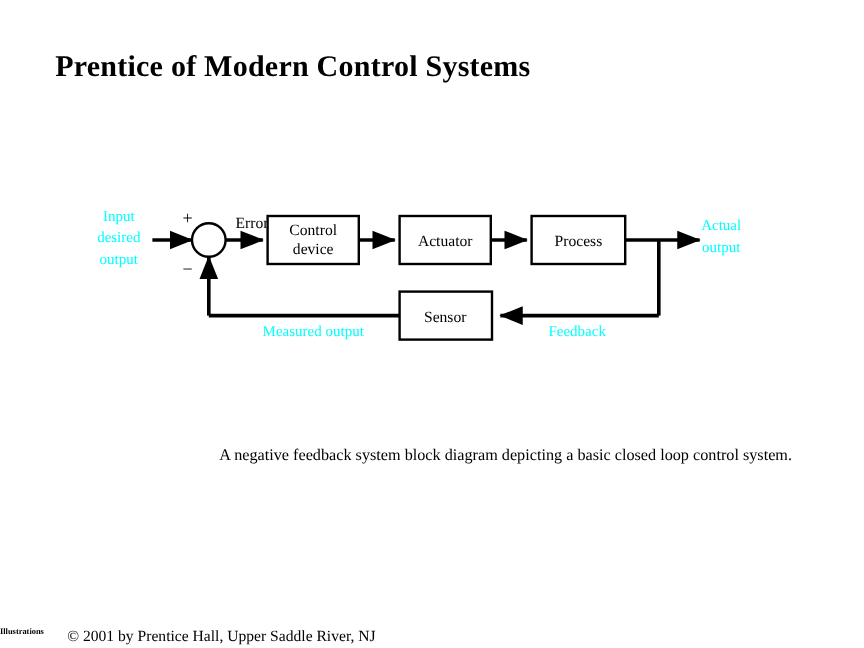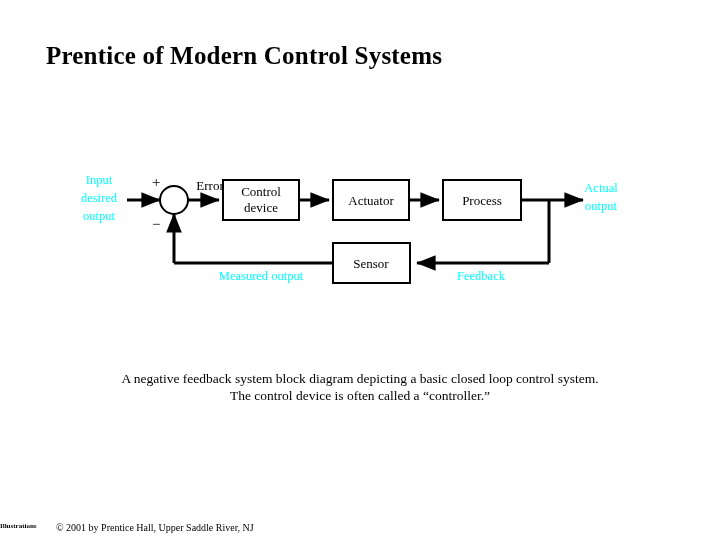--- a/index.html
+++ b/index.html
@@ -44,21 +44,21 @@
   #caption {
     position: absolute;
     left: 60px;
     top: 370px;
     width: 600px;
     text-align: center;
     font-size: 13.5px;
     line-height: 17px;
     color: #000000;
   }
-  #caption .cap-line { display: block; white-space: nowrap; }
+  #caption .cap-line { display: block; white-space: nowrap; text-align: right; }
 
   
   #footer {
     position: absolute;
     left: 0;
     top: 522px;
     width: 712px;
     height: 14px;
     font-size: 7px;
     color: #000000;
@@ -67,21 +67,21 @@
     position: absolute;
     left: 0px;
     top: 0px;
     font-weight: bold;
     font-size: 7px;
   }
   #footer .f-right {
     position: absolute;
     left: 56px;
     top: 0px;
-    font-size: 10px;
+    font-size: 13px;
   }
 
   
   .blk-label {
     font-family: "Liberation Serif", "DejaVu Serif", serif;
     font-size: 13px;
     fill: #000000;
   }
   .cyan-label {
     font-family: "Liberation Serif", "DejaVu Serif", serif;
@@ -194,19 +194,18 @@
 
     <text class="cyan-label" x="261" y="130" text-anchor="middle">Measured output</text>
 
     <text class="cyan-label" x="481" y="130" text-anchor="middle">Feedback</text>
 
   </svg>
 </div>
 
 <div id="caption">
   <span class="cap-line">A negative feedback system block diagram depicting a basic closed loop control system.</span>
-  <span class="cap-line">The control device is often called a “controller.”</span>
 </div>
 
 <div id="footer">
   <span class="f-left">Illustrations</span>
   <span class="f-right">© 2001 by Prentice Hall, Upper Saddle River, NJ</span>
 </div>
 
 </body></html>

